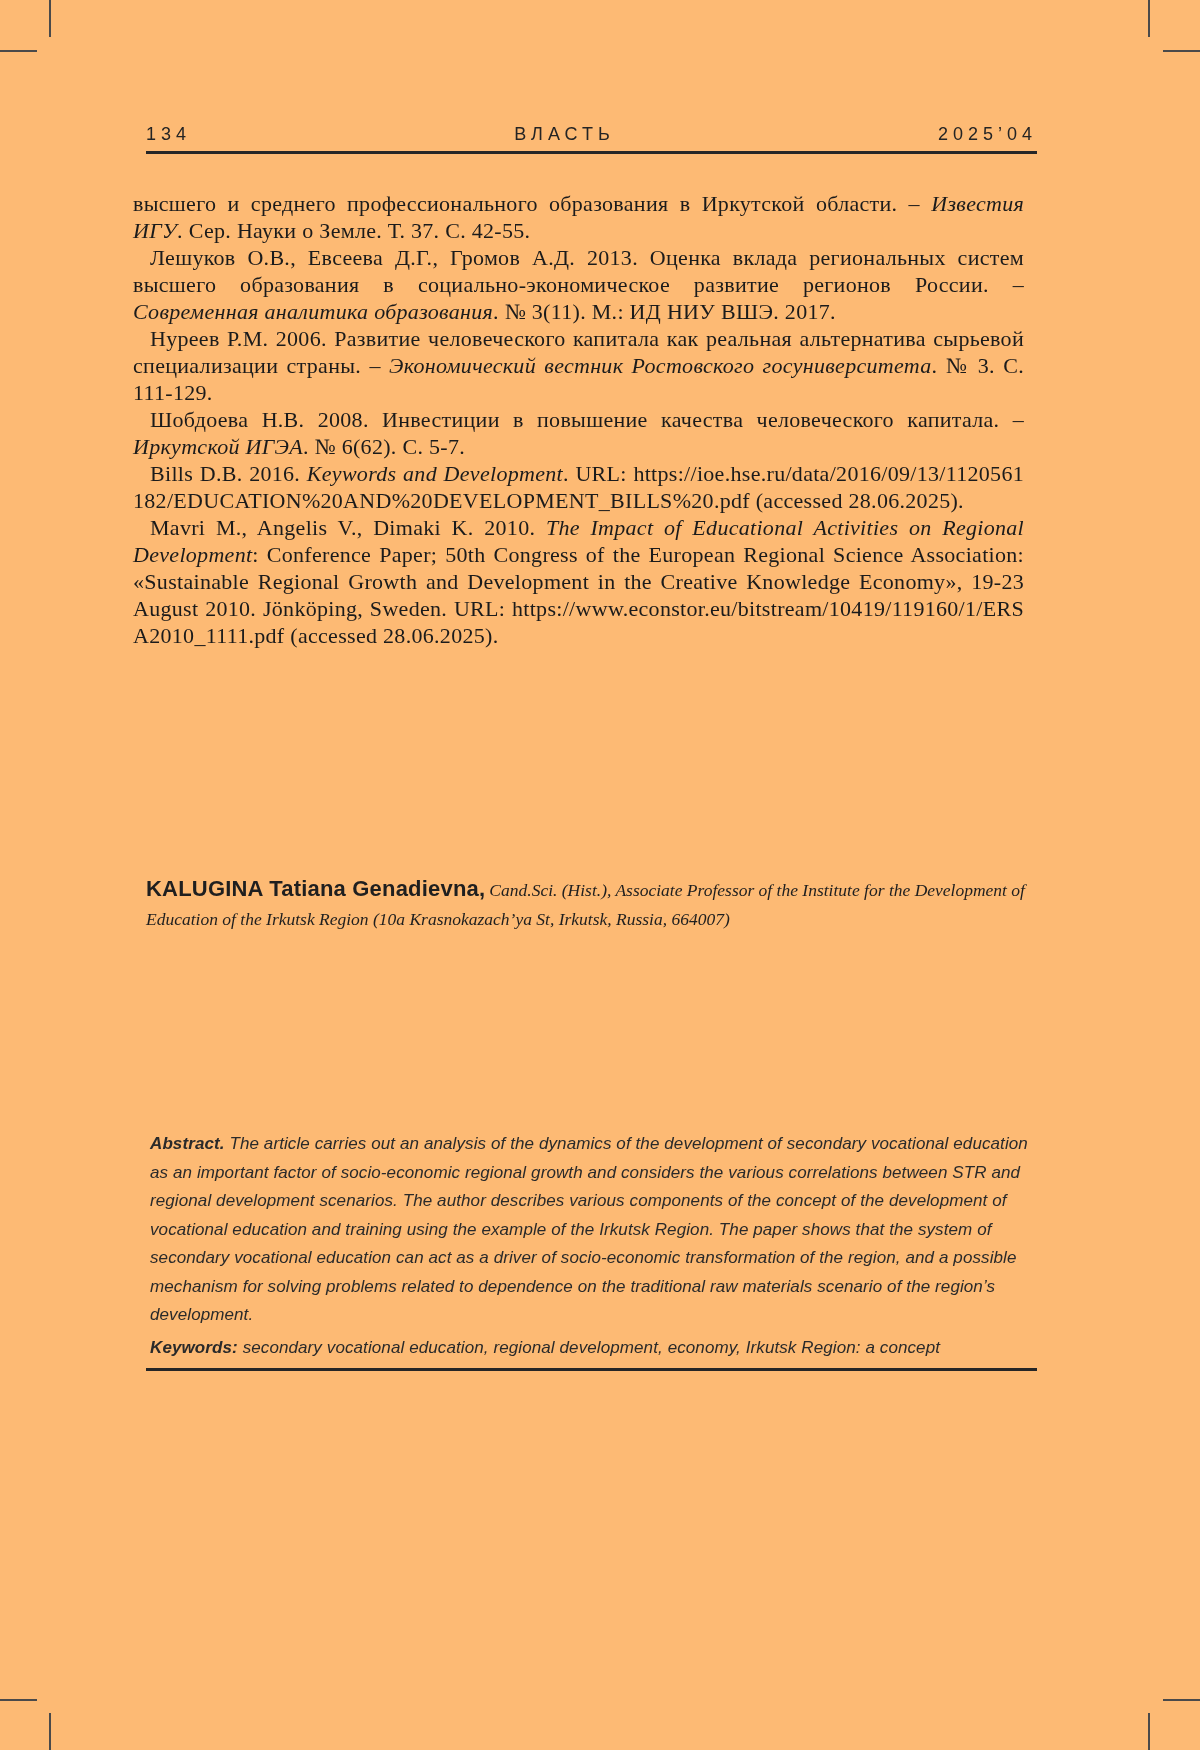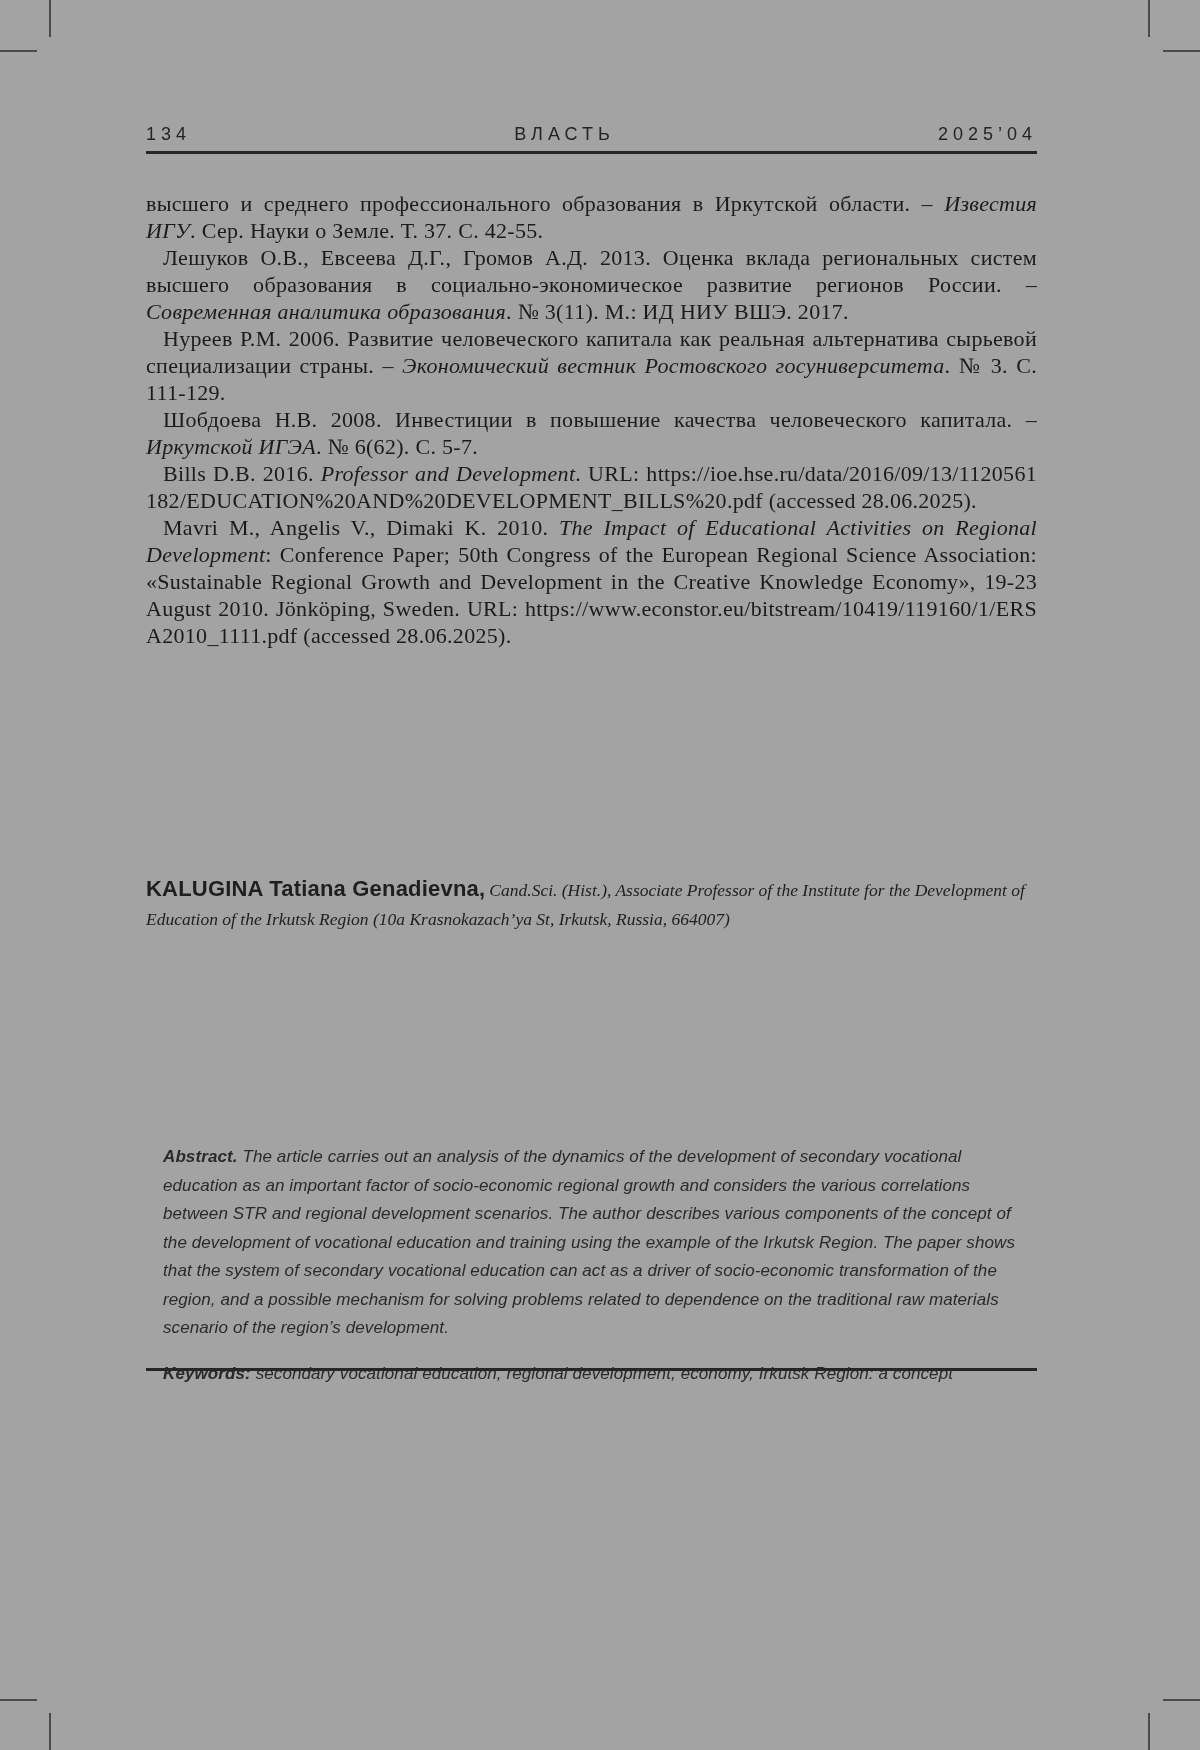--- a/index.html
+++ b/index.html
@@ -1,19 +1,19 @@
 <!DOCTYPE html>
 <html><head>
 <meta charset="utf-8">
 <style>
   html,body{margin:0;padding:0;background:#ffffff;}
   .page{
     position:relative;
     width:1200px;height:1750px;
-    background:#a3a3a3;
+    background:#fdba74;
     overflow:hidden;
     font-family:"Liberation Serif",serif;
     color:#1b1b1b;
   }
   
   .crop{position:absolute;background:#4a4a4a;}
   .crop.v{width:2px;height:37px;}
   .crop.h{width:37px;height:2px;}
 
   
@@ -24,21 +24,21 @@
     font-size:18px;letter-spacing:5px;color:#242424;
   }
   .header-rule,.bottom-rule{
     position:absolute;left:146px;width:891px;height:3px;background:#262626;
   }
   .header-rule{top:151px;}
   .bottom-rule{top:1368px;}
 
   
   .refs{
-    position:absolute;left:146px;top:190px;width:891px;
+    position:absolute;left:133px;top:190px;width:891px;
     font-size:22px;line-height:27px;letter-spacing:0.3px;
     text-align:justify;color:#1b1b1b;
   }
   .refs p{margin:0;}
   .refs p.indent{text-indent:17px;}
   .it{font-style:italic;}
   .url{word-break:break-all;}
 
   
   .author{
@@ -63,21 +63,21 @@
     white-space:nowrap;letter-spacing:0;
   }
 
   
   .abstract-block{
     position:absolute;left:146px;top:1126px;width:891px;
     font-family:"Liberation Sans",sans-serif;
     font-style:italic;font-size:17px;line-height:28.5px;
     color:#2a2a2a;letter-spacing:0.1px;
   }
-  .abstract-block p{margin:17px;}
+  .abstract-block p{margin:4px;}
   .lbl{font-weight:bold;}
 </style>
 </head>
 <body>
 
 <div class="page">
 
   <div class="crop v" style="left:49px;top:0;"></div>
   <div class="crop h" style="left:0;top:50px;"></div>
   <div class="crop v" style="left:1148px;top:0;"></div>
@@ -92,21 +92,21 @@
     <span>ВЛАСТЬ</span>
     <span>2025’04</span>
   </div>
   <div class="header-rule"></div>
 
   <div class="refs">
       <p><span>высшего и среднего профессионального образования в Иркутской области. – </span><span class="it">Известия ИГУ</span><span>. Сер. Науки о Земле. Т. 37. С. 42-55.</span></p>
       <p class="indent"><span>Лешуков О.В., Евсеева Д.Г., Громов А.Д. 2013. Оценка вклада региональных систем высшего образования в социально-экономическое развитие регионов России. – </span><span class="it">Современная аналитика образования</span><span>. № 3(11). М.: ИД НИУ ВШЭ. 2017.</span></p>
       <p class="indent"><span>Нуреев Р.М. 2006. Развитие человеческого капитала как реальная альтернатива сырьевой специализации страны. – </span><span class="it">Экономический вестник Ростовского госуниверситета</span><span>. № 3. С. 111-129.</span></p>
       <p class="indent"><span>Шобдоева Н.В. 2008. Инвестиции в повышение качества человеческого капитала. – </span><span class="it">Иркутской ИГЭА</span><span>. № 6(62). С. 5-7.</span></p>
-      <p class="indent"><span>Bills D.B. 2016. </span><span class="it">Professor and Development</span><span>. URL: </span><span class="url">https://ioe.hse.ru/data/2016/09/13/1120561182/EDUCATION%20AND%20DEVELOPMENT_BILLS%20.pdf</span><span> (accessed 28.06.2025).</span></p>
+      <p class="indent"><span>Bills D.B. 2016. </span><span class="it">Keywords and Development</span><span>. URL: </span><span class="url">https://ioe.hse.ru/data/2016/09/13/1120561182/EDUCATION%20AND%20DEVELOPMENT_BILLS%20.pdf</span><span> (accessed 28.06.2025).</span></p>
       <p class="indent"><span>Mavri M., Angelis V., Dimaki K. 2010. </span><span class="it">The Impact of Educational Activities on Regional Development</span><span>: Conference Paper; 50th Congress of the European Regional Science Association: «Sustainable Regional Growth and Development in the Creative Knowledge Economy», 19-23 August 2010. Jönköping, Sweden. URL: </span><span class="url">https://www.econstor.eu/bitstream/10419/119160/1/ERSA2010_1111.pdf</span><span> (accessed 28.06.2025).</span></p>
     </div>
 
   <p class="author">
     <span class="author-name">KALUGINA Tatiana Genadievna,</span>
     <span class="author-details"> Cand.Sci. (Hist.), Associate Professor of the Institute for the Development of Education of the Irkutsk Region (10a Krasnokazach’ya St, Irkutsk, Russia, 664007)</span>
   </p>
 
 
   <div class="abstract-block">

